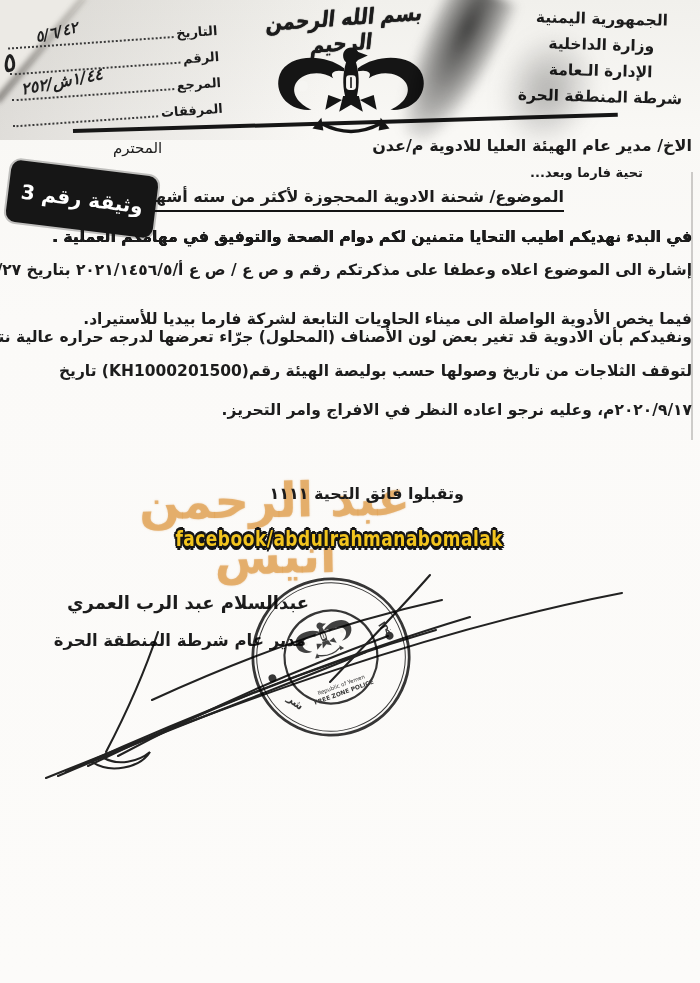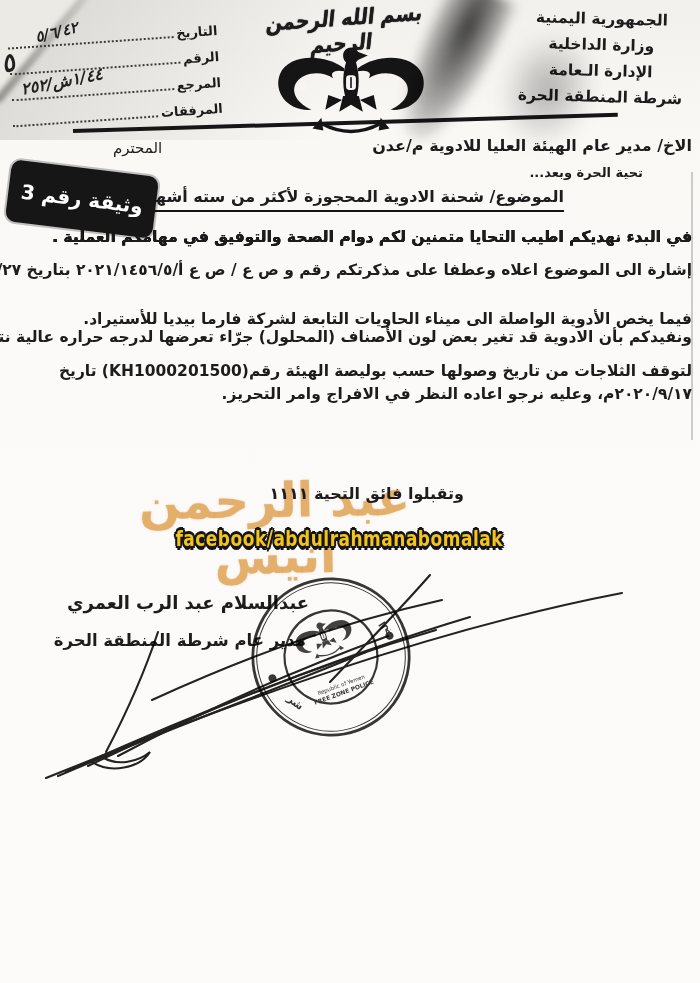--- a/index.html
+++ b/index.html
@@ -128,31 +128,31 @@
       <span class="meta-dots"></span>
     </div>
     <span class="hw hw-date">٥/٦/٤٢</span>
     <span class="hw hw-num">٥</span>
     <span class="hw hw-ref">١/٤٤ش/٢٥٢</span>
   </div>
 
   <div class="sep-line"></div>
   <div class="recipient">الاخ/ مدير عام الهيئة العليا للادوية م/عدن</div>
   <div class="honorific">المحترم</div>
-  <div class="greeting">تحية الحرة وبعد...</div>
+  <div class="greeting">تحية فارما وبعد...</div>
   <div class="subject">الموضوع/ شحنة الادوية المحجوزة لأكثر من سته أشهر</div>
 
   <div class="doc-badge">وثيقة رقم 3</div>
 
   <div class="bline heavy" style="top:228px">في البدء نهديكم اطيب التحايا متمنين لكم دوام الصحة والتوفيق في مهامكم العملية .</div>
   <div class="bline" style="top:261px">إشارة الى الموضوع اعلاه وعطفا على مذكرتكم رقم و ص ع / ص ع أ/٢٠٢١/١٤٥٦/٥ بتاريخ ٢٠٢١/٦/٢٧م</div>
   <div class="bline" style="top:310px">فيما يخص الأدوية الواصلة الى ميناء الحاويات التابعة لشركة فارما بيديا للأستيراد.</div>
   <div class="bline" style="top:328px">ونفيدكم بأن الادوية قد تغير بعض لون الأصناف (المحلول) جرّاء تعرضها لدرجه حراره عالية نتيجة</div>
   <div class="bline" style="top:362px">لتوقف الثلاجات من تاريخ وصولها حسب بوليصة الهيئة رقم(KH1000201500) تاريخ</div>
-  <div class="bline" style="top:385px">٢٠٢٠/٩/١٧م، وعليه نرجو اعاده النظر في الافراج وامر التحريز.</div>
+  <div class="bline" style="top:401px">٢٠٢٠/٩/١٧م، وعليه نرجو اعاده النظر في الافراج وامر التحريز.</div>
 
   <div class="wm-name">عبد الرحمن انيس</div>
   <div class="closing">وتقبلوا فائق التحية ١١١١</div>
   <div class="wm-fb">
     <span>facebook/abdulrahmanabomalak</span>
   </div>
 
   <div class="sig-name">عبدالسلام عبد الرب العمري</div>
   <div class="sig-title">مدير عام شرطة المنطقة الحرة</div>
 

